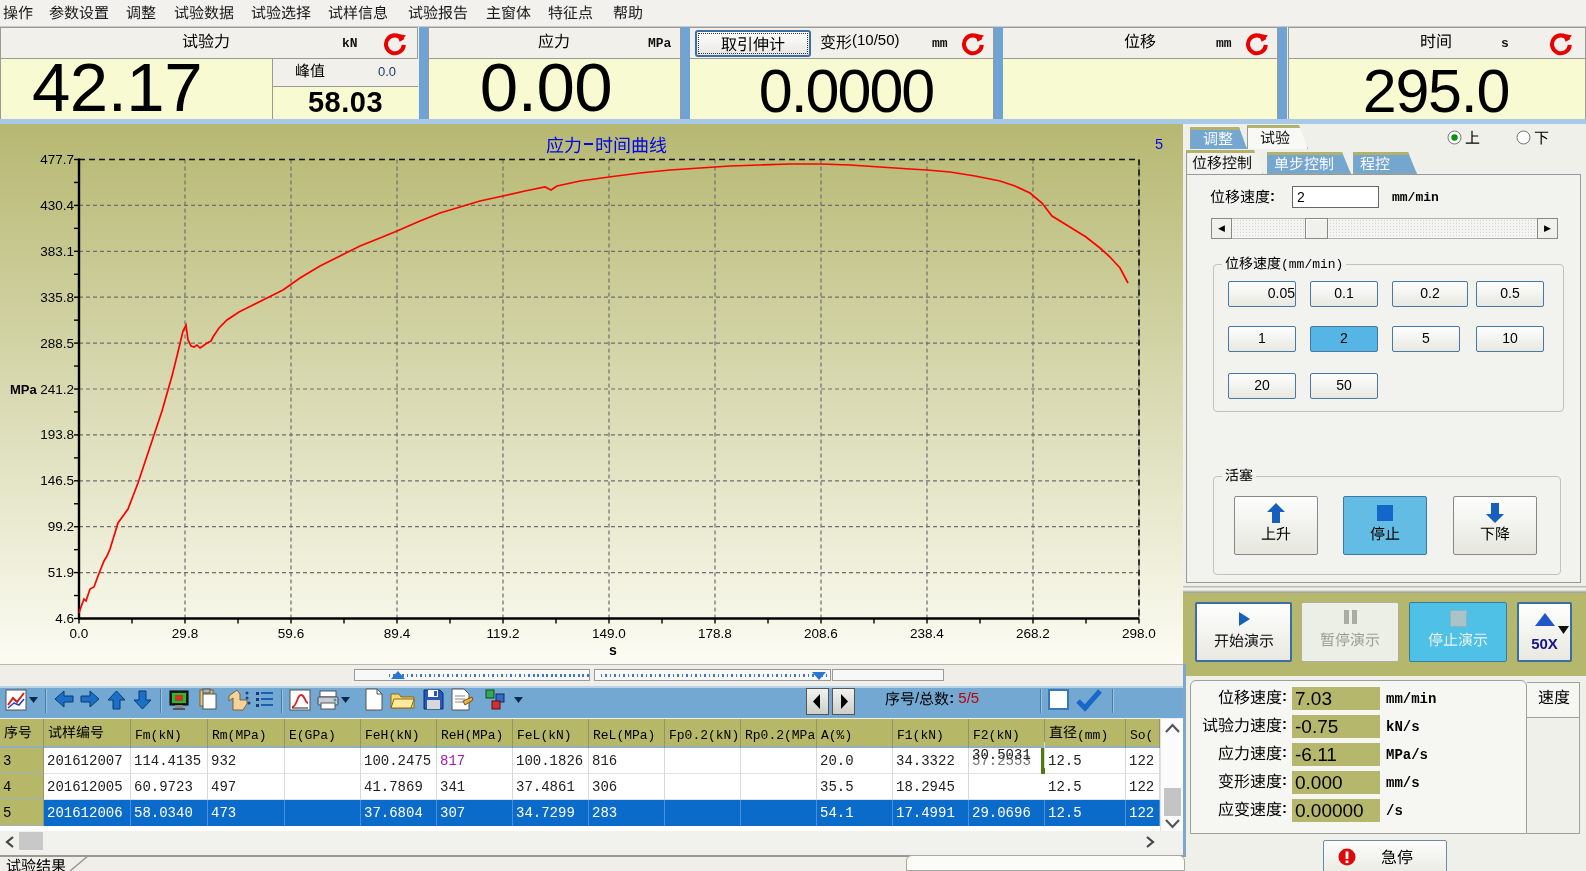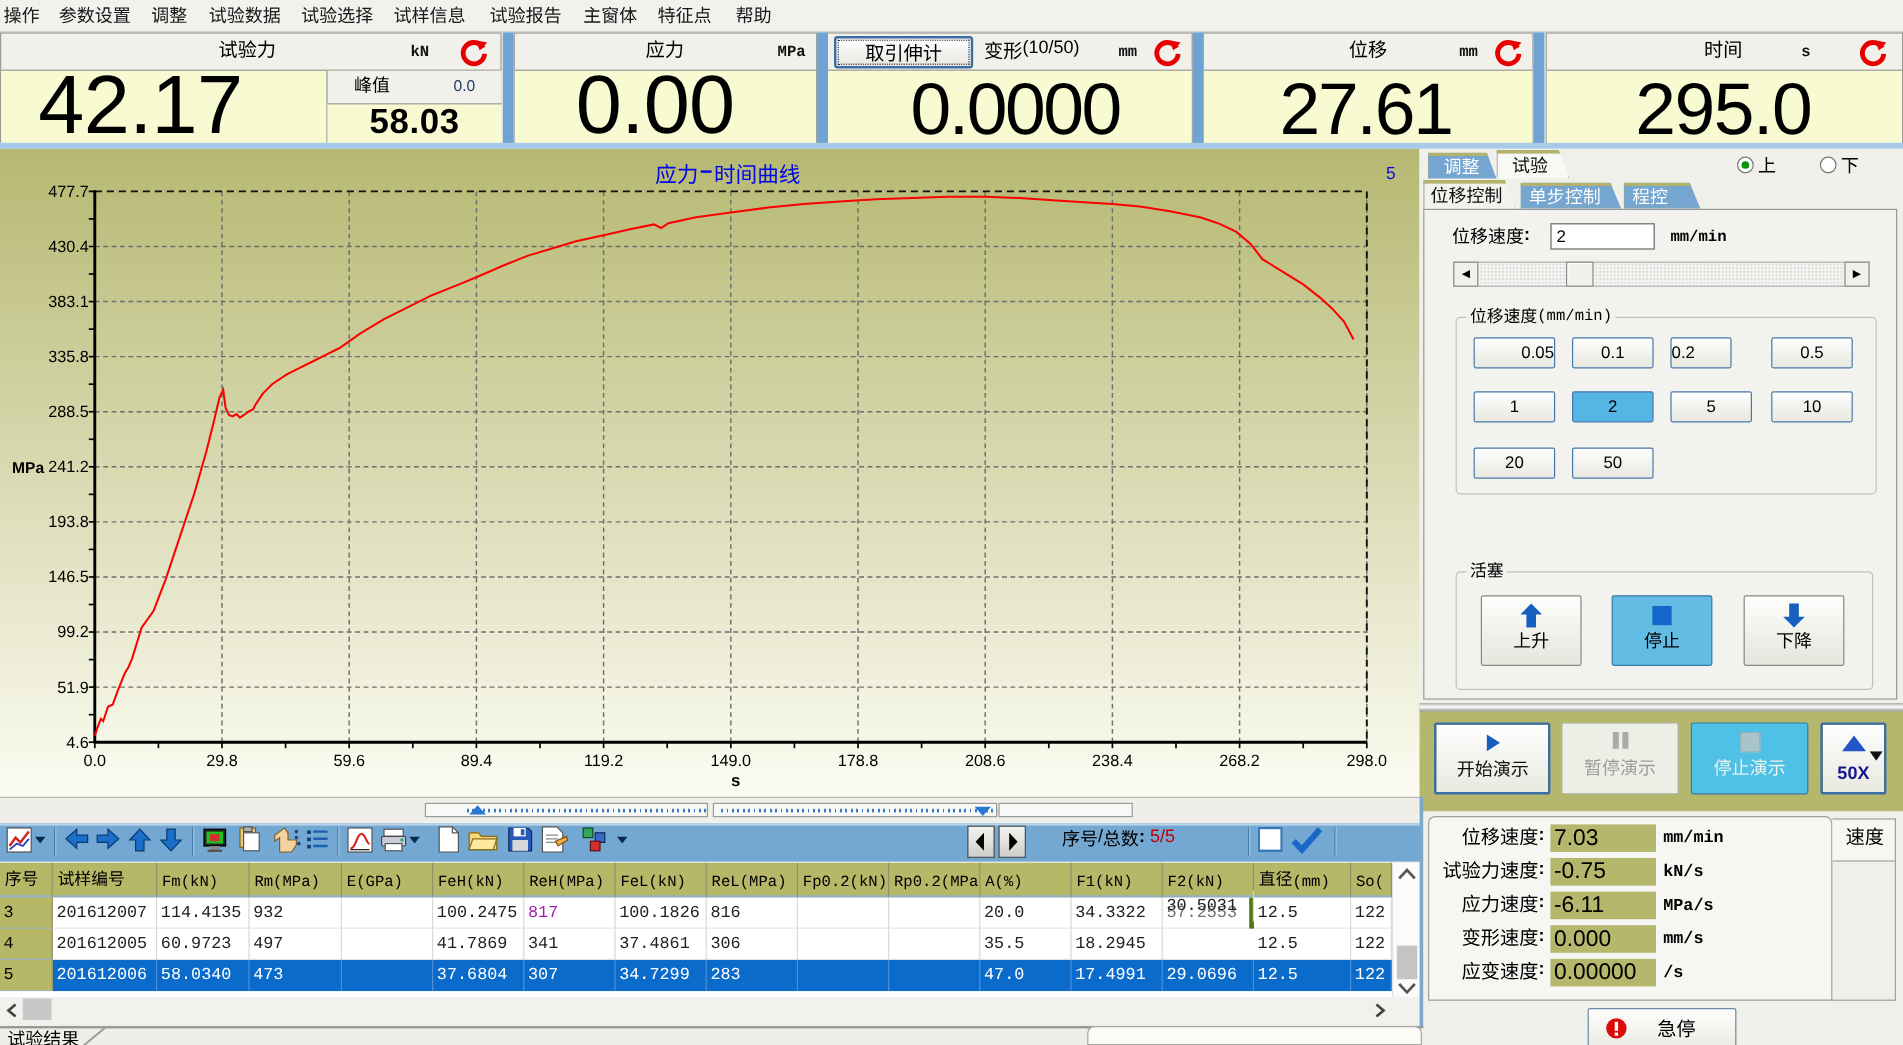--- a/index.html
+++ b/index.html
@@ -165,21 +165,20 @@
     <div style="position:absolute;left:1003px;top:58px;width:274px;height:61px;background:#f8fad2;border-top:1px solid #9a9a9a"></div>
     <div style="position:absolute;left:1124px;top:33px"><svg class="c" width="32" height="16" viewBox="0 0 2000 1000">
         <use href="#u4F4D"></use>
         <use href="#u79FB" x="1000"></use>
       </svg></div>
     <div style="position:absolute;left:1216px;top:36px;font:bold 13px 'Liberation Mono',monospace;color:#111">mm</div>
     <svg style="position:absolute;left:1245px;top:33px" width="23" height="23" viewBox="0 0 24 24">
       <path d="M20.5 7.2 A9.3 9.3 0 1 0 21.7 12.4" fill="none" stroke="#e80000" stroke-width="4.2"></path>
       <path d="M14 0.5 L24 2.5 L17.5 9.5 Z" fill="#e80000"></path>
     </svg>
-    <div style="position:absolute;left:1138px;top:59px;width:400px;margin-left:-200px;height:60px;text-align:center;font:61px 'Liberation Sans',sans-serif;color:#000;line-height:64px;letter-spacing:-1.8px">27.61</div>
     <div style="position:absolute;left:1288px;top:27px;width:298px;height:92px;background:#f1f0eb;border:1px solid #9a9a9a;box-sizing:border-box"></div>
     <div style="position:absolute;left:1289px;top:58px;width:296px;height:61px;background:#f8fad2;border-top:1px solid #9a9a9a"></div>
     <div style="position:absolute;left:1420px;top:33px"><svg class="c" width="32" height="16" viewBox="0 0 2000 1000">
         <use href="#u65F6"></use>
         <use href="#u95F4" x="1000"></use>
       </svg></div>
     <div style="position:absolute;left:1501px;top:36px;font:bold 13px 'Liberation Mono',monospace;color:#111">s</div>
     <svg style="position:absolute;left:1549px;top:33px" width="23" height="23" viewBox="0 0 24 24">
       <path d="M20.5 7.2 A9.3 9.3 0 1 0 21.7 12.4" fill="none" stroke="#e80000" stroke-width="4.2"></path>
       <path d="M14 0.5 L24 2.5 L17.5 9.5 Z" fill="#e80000"></path>
@@ -375,21 +374,21 @@
     <div style="position:absolute;left:1305px;top:218px;width:23px;height:21px;background:#f0f0ec;border:1px solid #888;box-sizing:border-box;box-shadow:inset 1px 1px 0 #fff"></div>
     <div style="position:absolute;left:1213px;top:264px;width:349px;height:146px;border:1px solid #c2c2b8;border-radius:4px"></div>
     <div style="position:absolute;left:1222px;top:256px;background:#f2f3ee;padding:0 3px"><svg class="c" width="56" height="14" viewBox="0 0 4000 1000">
         <use href="#u4F4D"></use>
         <use href="#u79FB" x="1000"></use>
         <use href="#u901F" x="2000"></use>
         <use href="#u5EA6" x="3000"></use>
       </svg><span style="font:13px 'Liberation Mono';position:relative;top:-2px">(mm/min)</span></div>
     <div style="position:absolute;left:1228px;top:281px;width:68px;height:26px;border:1.5px solid #4878a8;border-radius:2px;box-sizing:border-box;text-align:right;font:14px 'Liberation Sans';line-height:23px;background:linear-gradient(#fefefe,#e8e8e0)">0.05</div>
     <div style="position:absolute;left:1310px;top:281px;width:68px;height:26px;border:1.5px solid #4878a8;border-radius:2px;box-sizing:border-box;text-align:center;font:14px 'Liberation Sans';line-height:23px;background:linear-gradient(#fefefe,#e8e8e0)">0.1</div>
-    <div style="position:absolute;left:1392px;top:281px;width:51px;height:26px;border:1.5px solid #4878a8;border-radius:2px;box-sizing:border-box;font:14px 'Liberation Sans';line-height:23px;background:linear-gradient(#fefefe,#e8e8e0)">0.2</div>
+    <div style="position:absolute;left:1392px;top:281px;width:76px;height:26px;border:1.5px solid #4878a8;border-radius:2px;box-sizing:border-box;text-align:center;font:14px 'Liberation Sans';line-height:23px;background:linear-gradient(#fefefe,#e8e8e0)">0.2</div>
     <div style="position:absolute;left:1476px;top:281px;width:68px;height:26px;border:1.5px solid #4878a8;border-radius:2px;box-sizing:border-box;text-align:center;font:14px 'Liberation Sans';line-height:23px;background:linear-gradient(#fefefe,#e8e8e0)">0.5</div>
     <div style="position:absolute;left:1228px;top:326px;width:68px;height:26px;border:1.5px solid #4878a8;border-radius:2px;box-sizing:border-box;text-align:center;font:14px 'Liberation Sans';line-height:23px;background:linear-gradient(#fefefe,#e8e8e0)">1</div>
     <div style="position:absolute;left:1310px;top:326px;width:68px;height:26px;border:1.5px solid #4878a8;border-radius:2px;box-sizing:border-box;text-align:center;font:14px 'Liberation Sans';line-height:23px;background:#55b5e5">2</div>
     <div style="position:absolute;left:1392px;top:326px;width:68px;height:26px;border:1.5px solid #4878a8;border-radius:2px;box-sizing:border-box;text-align:center;font:14px 'Liberation Sans';line-height:23px;background:linear-gradient(#fefefe,#e8e8e0)">5</div>
     <div style="position:absolute;left:1476px;top:326px;width:68px;height:26px;border:1.5px solid #4878a8;border-radius:2px;box-sizing:border-box;text-align:center;font:14px 'Liberation Sans';line-height:23px;background:linear-gradient(#fefefe,#e8e8e0)">10</div>
     <div style="position:absolute;left:1228px;top:373px;width:68px;height:26px;border:1.5px solid #4878a8;border-radius:2px;box-sizing:border-box;text-align:center;font:14px 'Liberation Sans';line-height:23px;background:linear-gradient(#fefefe,#e8e8e0)">20</div>
     <div style="position:absolute;left:1310px;top:373px;width:68px;height:26px;border:1.5px solid #4878a8;border-radius:2px;box-sizing:border-box;text-align:center;font:14px 'Liberation Sans';line-height:23px;background:linear-gradient(#fefefe,#e8e8e0)">50</div>
     <div style="position:absolute;left:1213px;top:476px;width:346px;height:97px;border:1px solid #c2c2b8;border-radius:4px"></div>
     <div style="position:absolute;left:1222px;top:468px;background:#f2f3ee;padding:0 3px"><svg class="c" width="28" height="14" viewBox="0 0 2000 1000">
         <use href="#u6D3B"></use>
@@ -706,21 +705,21 @@
     <div style="position:absolute;left:44px;top:800px;width:87px;height:26px;border-right:1px solid #4b8fdc;box-sizing:border-box;font:14px 'Liberation Mono',monospace;color:#fff;padding:5px 0 0 3px;overflow:hidden">201612006</div>
     <div style="position:absolute;left:131px;top:800px;width:77px;height:26px;border-right:1px solid #4b8fdc;box-sizing:border-box;font:14px 'Liberation Mono',monospace;color:#fff;padding:5px 0 0 3px;overflow:hidden">58.0340</div>
     <div style="position:absolute;left:208px;top:800px;width:77px;height:26px;border-right:1px solid #4b8fdc;box-sizing:border-box;font:14px 'Liberation Mono',monospace;color:#fff;padding:5px 0 15px 3px;overflow:hidden">473</div>
     <div style="position:absolute;left:285px;top:800px;width:76px;height:26px;border-right:1px solid #4b8fdc;box-sizing:border-box;font:14px 'Liberation Mono',monospace;color:#fff;padding:5px 0 0 3px;overflow:hidden"></div>
     <div style="position:absolute;left:361px;top:800px;width:76px;height:26px;border-right:1px solid #4b8fdc;box-sizing:border-box;font:14px 'Liberation Mono',monospace;color:#fff;padding:5px 0 0 3px;overflow:hidden">37.6804</div>
     <div style="position:absolute;left:437px;top:800px;width:76px;height:26px;border-right:1px solid #4b8fdc;box-sizing:border-box;font:14px 'Liberation Mono',monospace;color:#fff;padding:5px 0 0 3px;overflow:hidden">307</div>
     <div style="position:absolute;left:513px;top:800px;width:76px;height:26px;border-right:1px solid #4b8fdc;box-sizing:border-box;font:14px 'Liberation Mono',monospace;color:#fff;padding:5px 0 0 3px;overflow:hidden">34.7299</div>
     <div style="position:absolute;left:589px;top:800px;width:76px;height:26px;border-right:1px solid #4b8fdc;box-sizing:border-box;font:14px 'Liberation Mono',monospace;color:#fff;padding:5px 0 0 3px;overflow:hidden">283</div>
     <div style="position:absolute;left:665px;top:800px;width:76px;height:26px;border-right:1px solid #4b8fdc;box-sizing:border-box;font:14px 'Liberation Mono',monospace;color:#fff;padding:5px 0 0 3px;overflow:hidden"></div>
     <div style="position:absolute;left:741px;top:800px;width:76px;height:26px;border-right:1px solid #4b8fdc;box-sizing:border-box;font:14px 'Liberation Mono',monospace;color:#fff;padding:5px 0 0 3px;overflow:hidden"></div>
-    <div style="position:absolute;left:817px;top:800px;width:76px;height:26px;border-right:1px solid #4b8fdc;box-sizing:border-box;font:14px 'Liberation Mono',monospace;color:#fff;padding:5px 0 0 3px;overflow:hidden">47.0</div>
+    <div style="position:absolute;left:817px;top:800px;width:76px;height:26px;border-right:1px solid #4b8fdc;box-sizing:border-box;font:14px 'Liberation Mono',monospace;color:#fff;padding:5px 0 0 3px;overflow:hidden">54.1</div>
     <div style="position:absolute;left:893px;top:800px;width:76px;height:26px;border-right:1px solid #4b8fdc;box-sizing:border-box;font:14px 'Liberation Mono',monospace;color:#fff;padding:5px 0 0 3px;overflow:hidden">17.4991</div>
     <div style="position:absolute;left:969px;top:800px;width:76px;height:26px;border-right:1px solid #4b8fdc;box-sizing:border-box;font:14px 'Liberation Mono',monospace;color:#fff;padding:5px 0 0 3px;overflow:hidden">29.0696</div>
     <div style="position:absolute;left:1045px;top:800px;width:81px;height:26px;border-right:1px solid #4b8fdc;box-sizing:border-box;font:14px 'Liberation Mono',monospace;color:#fff;padding:5px 0 0 3px;overflow:hidden">12.5</div>
     <div style="position:absolute;left:1126px;top:800px;width:34px;height:26px;border-right:1px solid #4b8fdc;box-sizing:border-box;font:14px 'Liberation Mono',monospace;color:#fff;padding:5px 0 0 3px;overflow:hidden">122</div>
     <div style="position:absolute;left:0;top:826px;width:1160px;height:5px;background:#fff"></div>
     <div style="position:absolute;left:1160px;top:719px;width:25px;height:112px;background:#fbfbfb;border-left:1px solid #e0e0e0;box-sizing:border-box"></div>
     <svg style="position:absolute;left:1164px;top:722px" width="17" height="14" viewBox="0 0 17 14">
       <polyline points="2,10 8.5,3 15,10" fill="none" stroke="#555" stroke-width="2.2"></polyline>
     </svg>
     <div style="position:absolute;left:1164px;top:788px;width:17px;height:28px;background:#c4c4c4"></div>

